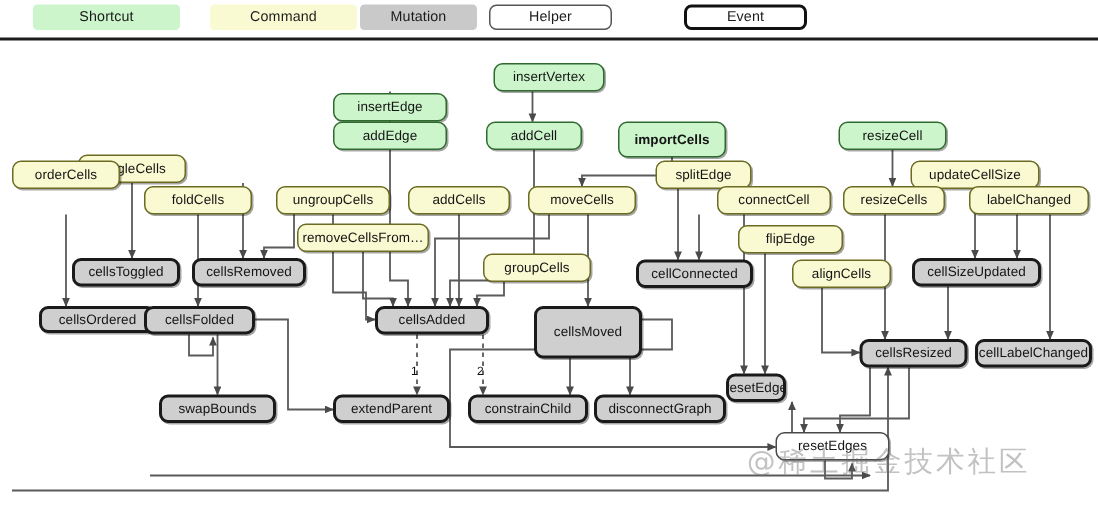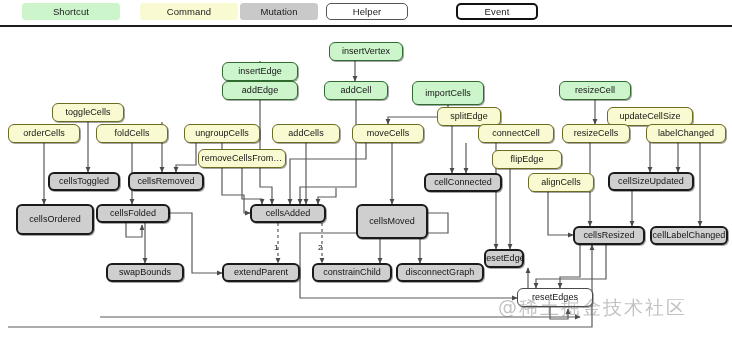--- a/index.html
+++ b/index.html
@@ -140,41 +140,42 @@
         <path d="M528,261 L528,241"></path>
 
         <path d="M8,300 L592,300 L592,218"></path>
         <path d="M100,290 L580,290"></path>
       </g>
     </svg>
   <div class="node n-shortcut" style="left: 222px; top: 15px; width: 76px; height: 19px; margin-top: 20px;">insertEdge</div>
       <div class="node n-shortcut" style="left: 318px; top: 15px; width: 74px; height: 19px; margin-left: 11px;">insertVertex</div>
       <div class="node n-shortcut" style="left: 222px; top: 54px; width: 76px; height: 19px;">addEdge</div>
       <div class="node n-shortcut" style="left: 324px; top: 54px; width: 64px; height: 19px;">addCell</div>
-      <div class="node n-shortcut" style="left: 412px; top: 54px; width: 72px; height: 24px;">importCells</div>
+      <div class="node n-shortcut" style="left: 412px; top: 54px; width: 72px; height: 24px; font-weight: bold;">importCells</div>
       <div class="node n-shortcut" style="left: 559px; top: 54px; width: 72px; height: 19px; text-align: center;">resizeCell</div>
       <div class="node n-command" style="left: 52px; top: 76px; width: 72px; height: 19px;">toggleCells</div>
       <div class="node n-command" style="left: 437px; top: 80px; width: 64px; height: 19px;">splitEdge</div>
       <div class="node n-command" style="left: 607px; top: 80px; width: 86px; height: 19px;">updateCellSize</div>
-      <div class="node n-command" style="left: 8px; top: 97px; width: 72px; height: 19px;">orderCells</div>
+      <div class="node n-command" style="left: 8px; top: 80px; width: 72px; height: 19px;">orderCells</div>
       <div class="node n-command" style="left: 96px; top: 97px; width: 72px; height: 19px;">foldCells</div>
       <div class="node n-command" style="left: 184px; top: 97px; width: 76px; height: 19px;">ungroupCells</div>
       <div class="node n-command" style="left: 272px; top: 97px; width: 68px; height: 19px; text-align: center;">addCells</div>
       <div class="node n-command" style="left: 352px; top: 97px; width: 72px; height: 19px;">moveCells</div>
       <div class="node n-command" style="left: 478px; top: 97px; width: 76px; height: 19px;">connectCell</div>
       <div class="node n-command" style="left: 562px; top: 97px; width: 68px; height: 19px;">resizeCells</div>
       <div class="node n-command" style="left: 646px; top: 97px; width: 80px; height: 19px;">labelChanged</div>
       <div class="node n-command" style="left: 198px; top: 122px; width: 88px; height: 19px;">removeCellsFrom…</div>
       <div class="node n-command" style="left: 492px; top: 123px; width: 70px; height: 19px;">flipEdge</div>
+      <div class="node n-command" style="left: 322px; top: 142px; width: 72px; height: 19px;">groupCells</div>
       <div class="node n-command" style="left: 528px; top: 146px; width: 66px; height: 19px;">alignCells</div>
       <div class="node n-mutation" style="left: 48px; top: 145px; width: 72px; height: 19px;">cellsToggled</div>
       <div class="node n-mutation" style="left: 128px; top: 145px; width: 76px; height: 19px;">cellsRemoved</div>
       <div class="node n-mutation" style="left: 424px; top: 146px; width: 78px; height: 19px;">cellConnected</div>
       <div class="node n-mutation" style="left: 608px; top: 145px; width: 86px; height: 19px;">cellSizeUpdated</div>
-      <div class="node n-mutation" style="left: 16px; top: 177px; width: 78px; height: 31px;">cellsOrdered</div>
+      <div class="node n-mutation" style="left: 26px; top: 177px; width: 78px; height: 18px;">cellsOrdered</div>
       <div class="node n-mutation" style="left: 96px; top: 177px; width: 74px; height: 19px;">cellsFolded</div>
       <div class="node n-mutation" style="left: 250px; top: 177px; width: 76px; height: 19px;">cellsAdded</div>
       <div class="node n-mutation" style="left: 356px; top: 177px; width: 72px; height: 35px;">cellsMoved</div>
       <div class="node n-mutation" style="left: 573px; top: 199px; width: 72px; height: 19px;">cellsResized</div>
       <div class="node n-mutation" style="left: 650px; top: 199px; width: 78px; height: 19px;">cellLabelChanged</div>
       <div class="node n-mutation" style="left: 484px; top: 222px; width: 40px; height: 19px;">resetEdge</div>
       <div class="node n-mutation" style="left: 106px; top: 236px; width: 78px; height: 19px;">swapBounds</div>
       <div class="node n-mutation" style="left: 222px; top: 236px; width: 78px; height: 19px;">extendParent</div>
       <div class="node n-mutation" style="left: 312px; top: 236px; width: 80px; height: 19px;">constrainChild</div>
       <div class="node n-mutation" style="left: 396px; top: 236px; width: 88px; height: 19px;">disconnectGraph</div>

